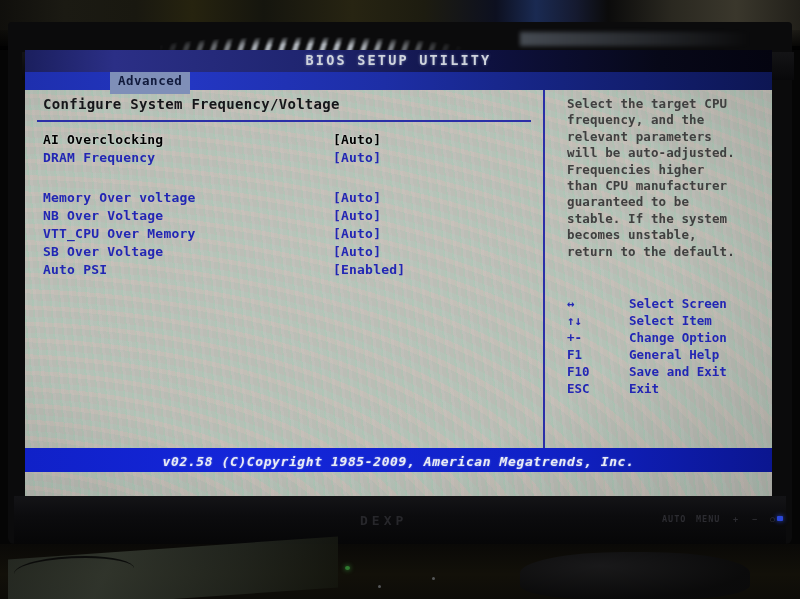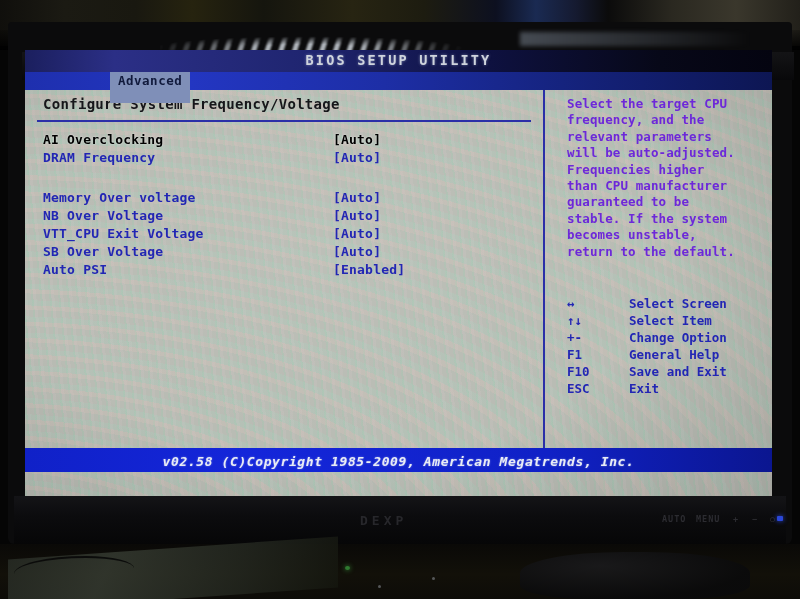--- a/index.html
+++ b/index.html
@@ -65,21 +65,21 @@
   .titlebar{position:absolute;left:0;top:0;width:747px;height:22px;z-index:5;
             background:linear-gradient(90deg,#1b1f5e 0%,#2b2f86 12%,#1f2570 38%,
                        #0e1140 62%,#070818 85%,#040410 100%);}
   .title{position:absolute;left:0;top:2px;width:747px;text-align:center;
          color:#cfd4dd;font-size:13.5px;letter-spacing:2.2px;font-weight:bold;
          text-shadow:0 0 3px rgba(190,200,225,.55);}
   
   .tabrow{position:absolute;left:0;top:22px;width:747px;height:18px;z-index:5;
           background:linear-gradient(90deg,#1e2fae 0%,#2336c2 22%,#1d2ea6 48%,
                      #15237e 72%,#0d1653 100%);}
-  .tab{position:absolute;left:85px;top:22px;height:18px;padding:1px 8px 12px 8px;
+  .tab{position:absolute;left:85px;top:22px;height:18px;padding:1px 8px 3px 8px;
        z-index:6;background:#7f8fb8;color:#111a3c;font-size:12.5px;
        font-weight:bold;letter-spacing:.5px;}
 
   
   .bodyarea{position:absolute;left:0;top:40px;width:700px;height:366px;z-index:5;}
   .divider{position:absolute;left:518px;top:0;width:2px;height:366px;
            background:#2b2fa8;z-index:6;}
 
   
   .left{position:absolute;left:0;top:0;width:518px;height:366px;}
@@ -93,21 +93,21 @@
           color:#2226b4;letter-spacing:.2px;}
   .rval{position:absolute;left:308px;top:0;font-size:13px;font-weight:bold;
         color:#2226b4;letter-spacing:.2px;}
   .row.sel .rlabel,.row.sel .rval{color:#000000;
         text-shadow:0 0 2px rgba(255,255,255,.65);}
   .spacer{height:22px;}
 
   
   .right{position:absolute;left:528px;top:0;width:219px;height:366px;}
   .help{position:absolute;left:14px;top:6px;width:205px;}
-  .help div{font-size:12.5px;font-weight:bold;color:#6d28d9;line-height:16.4px;
+  .help div{font-size:12.5px;font-weight:bold;color:#404040;line-height:16.4px;
             letter-spacing:.1px;white-space:pre;}
   .legend{position:absolute;left:14px;top:206px;width:205px;}
   .lrow{position:relative;height:17px;}
   .lkey{position:absolute;left:0;top:0;font-size:12.5px;font-weight:bold;
         color:#2226b4;}
   .lact{position:absolute;left:62px;top:0;font-size:12.5px;font-weight:bold;
         color:#2226b4;}
 
   
   .footrule{position:absolute;left:0;top:404px;width:747px;height:1px;
@@ -183,21 +183,21 @@
             <div class="spacer"></div>
             <div class="row">
               <span class="rlabel">Memory Over voltage</span>
               <span class="rval">[Auto]</span>
             </div>
             <div class="row">
               <span class="rlabel">NB Over Voltage</span>
               <span class="rval">[Auto]</span>
             </div>
             <div class="row">
-              <span class="rlabel">VTT_CPU Exit Voltage</span>
+              <span class="rlabel">VTT_CPU Over Memory</span>
               <span class="rval">[Auto]</span>
             </div>
             <div class="row">
               <span class="rlabel">SB Over Voltage</span>
               <span class="rval">[Auto]</span>
             </div>
             <div class="row">
               <span class="rlabel">Auto PSI</span>
               <span class="rval">[Enabled]</span>
             </div>

